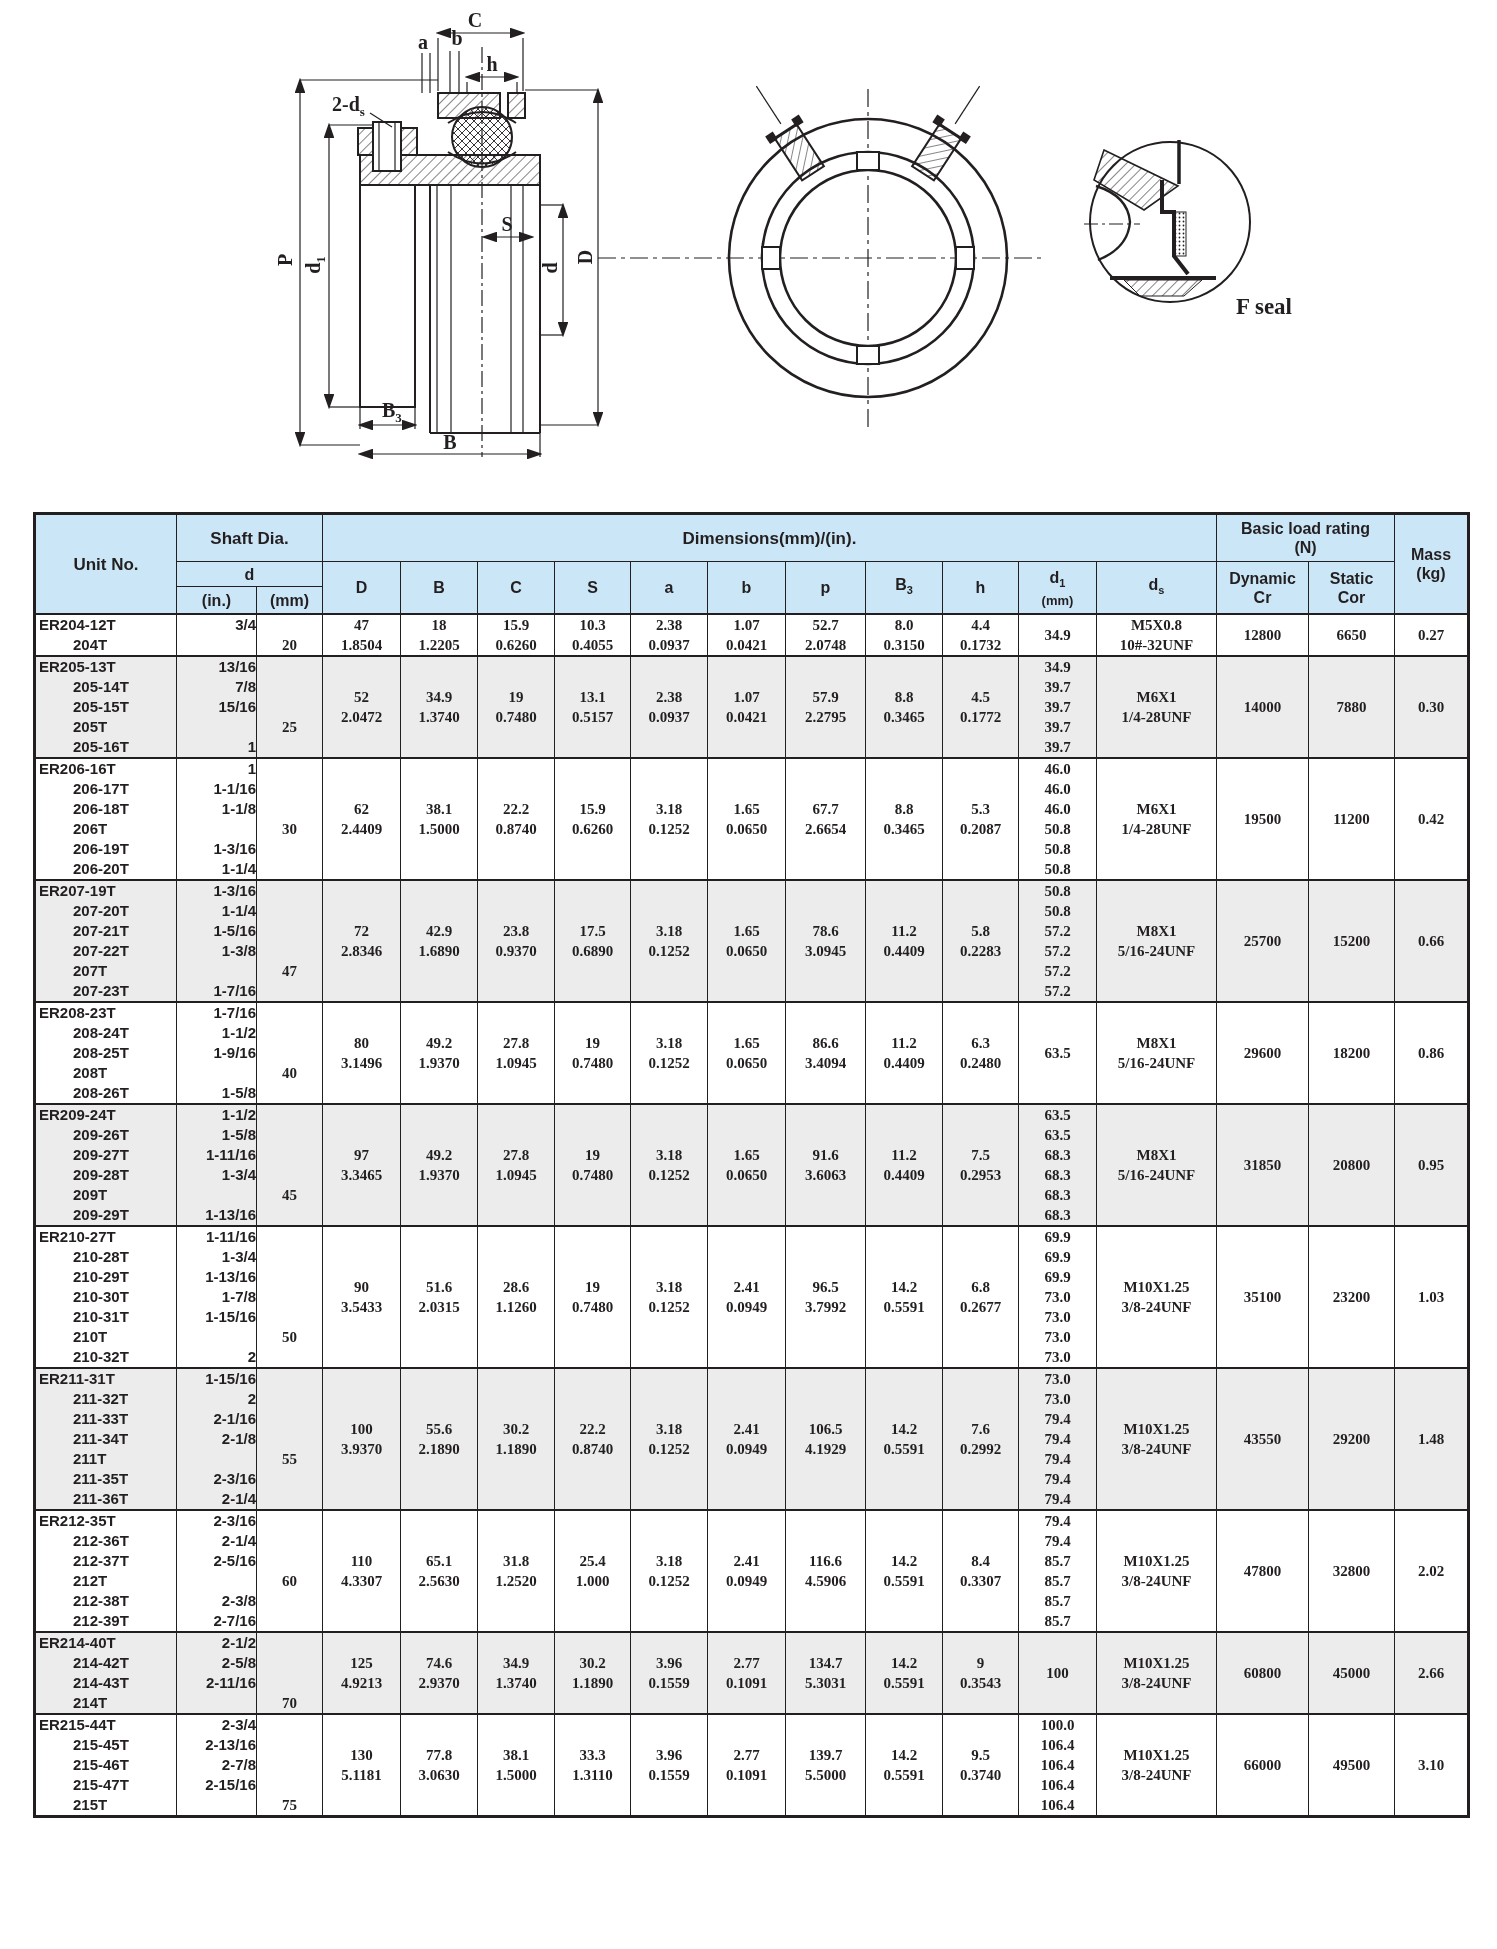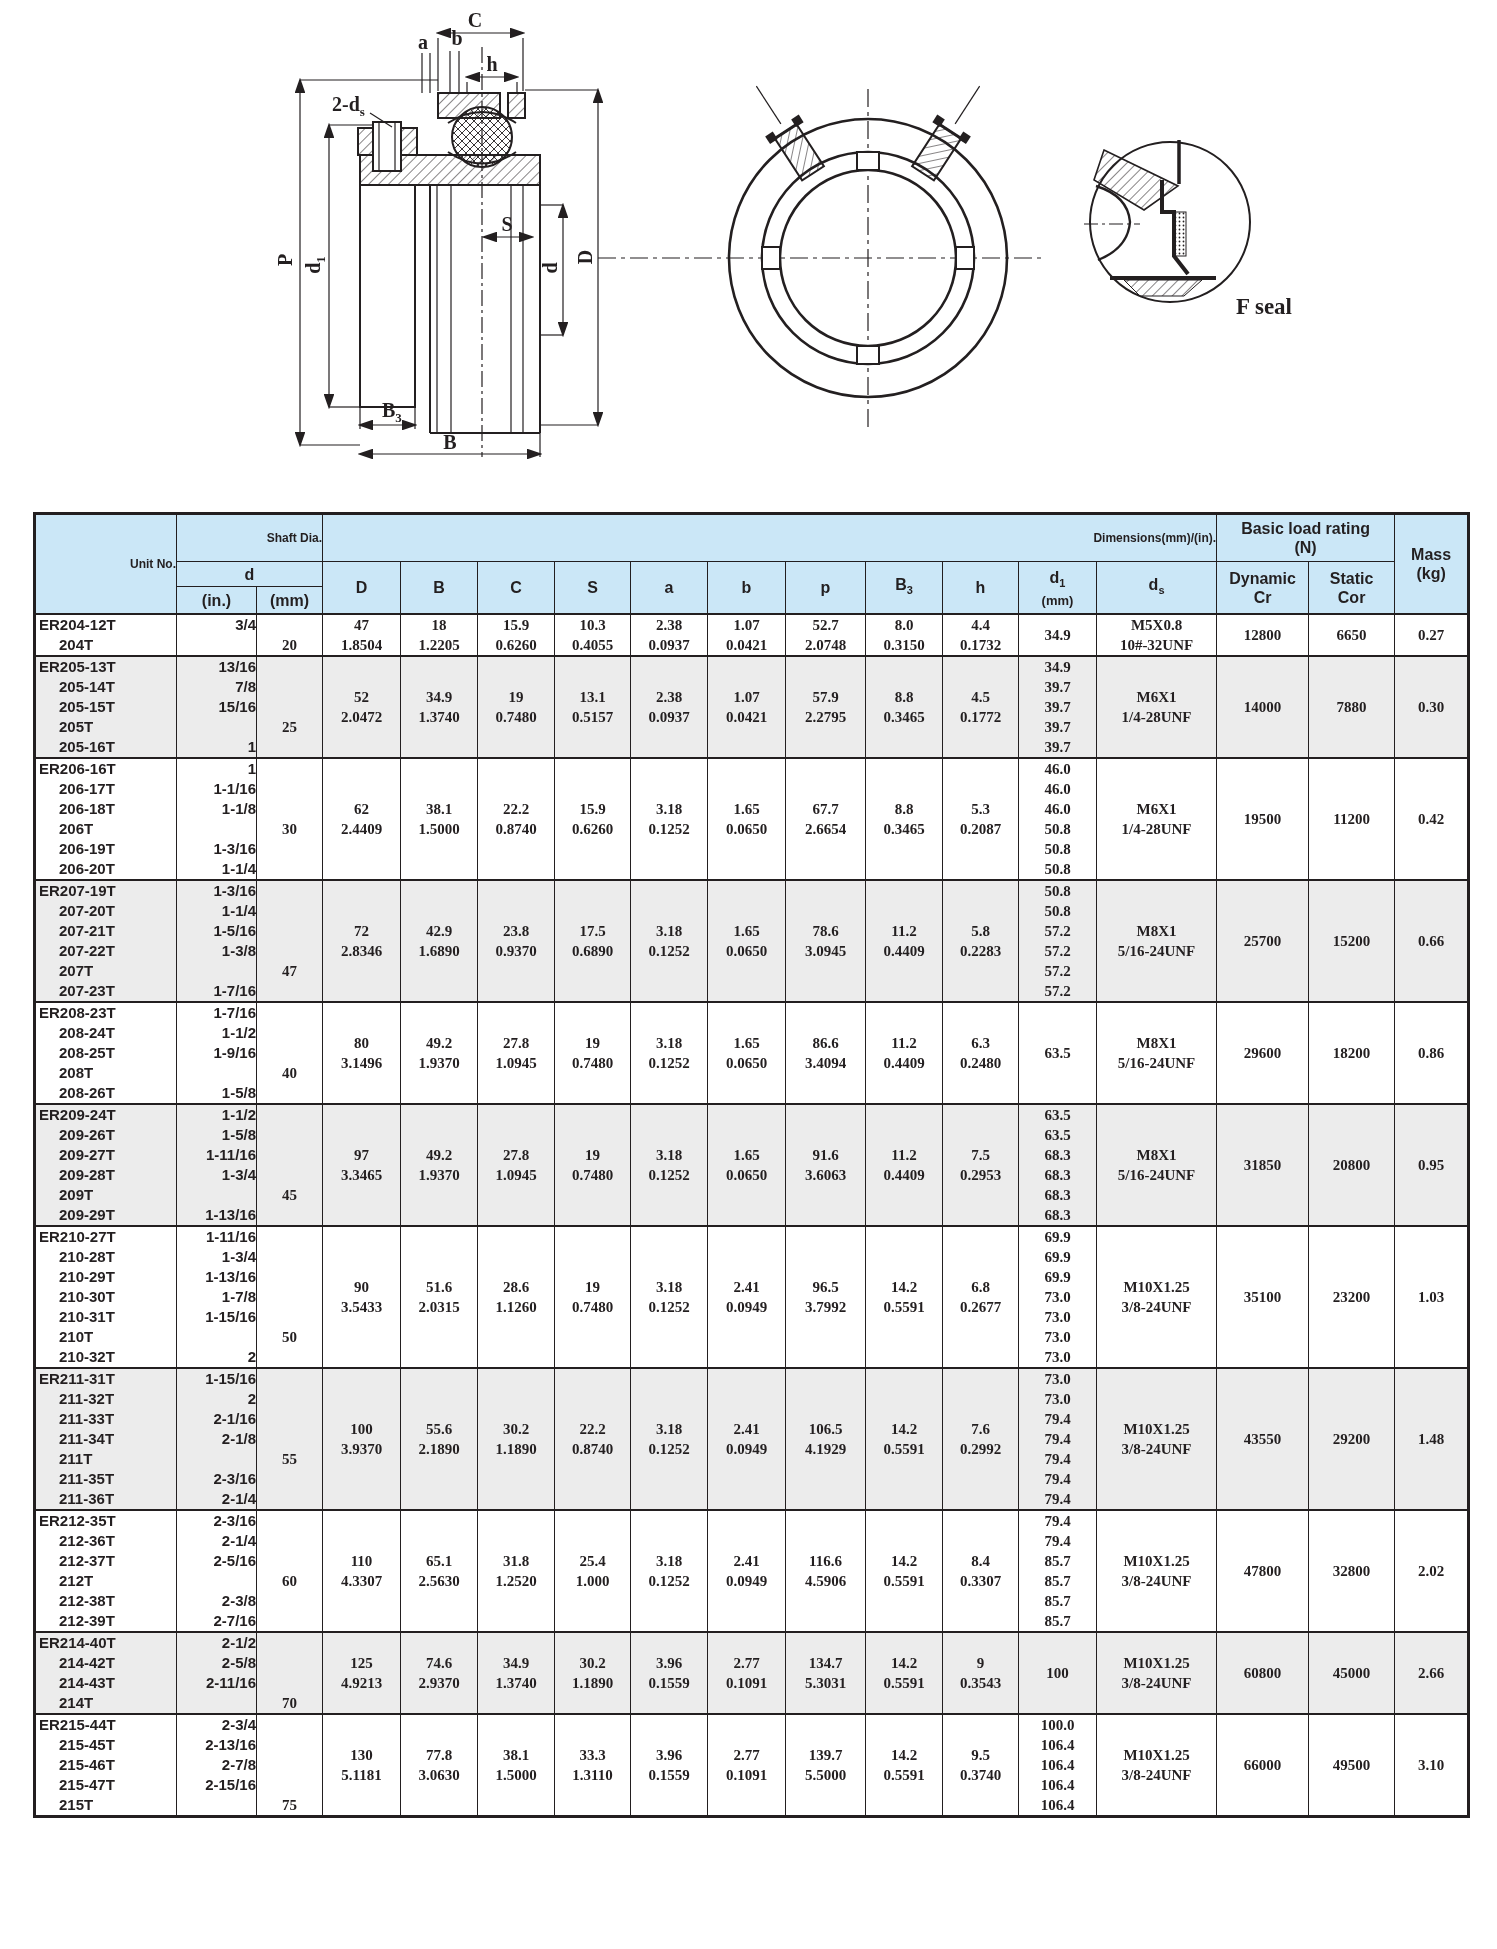--- a/index.html
+++ b/index.html
@@ -12,33 +12,33 @@
          font-family:"Liberation Serif",serif;font-weight:bold;color:#29abe2;}
   .brand .l1{font-size:27px;line-height:30px;}
   .brand .l2{font-size:27px;line-height:32px;}
   .fseal{position:absolute;left:1236px;top:294px;font-family:"Liberation Serif",serif;
          font-size:23px;font-weight:bold;color:#231f20;}
   
   .spec-table{position:absolute;left:33px;top:512px;width:1434px;border-collapse:collapse;
               table-layout:fixed;border:3.5px solid #231f20;}
   .spec-table th,.spec-table td{border:1.5px solid #231f20;padding:0;vertical-align:middle;}
   .spec-table thead th{background:#cbe7f7;font-weight:600;font-size:16px;line-height:19px;}
-  .spec-table thead .big{font-size:12px;text-align:right;}
+  .spec-table thead .big{font-size:17px;}
   .spec-table thead tr:last-child th{border-bottom:2.5px solid #231f20;}
   .hr1 th{height:46px;}
   .hr2 th{height:24px;}
   .hr3 th{height:26px;font-size:15px;}
   .small{font-size:13px;line-height:13px;}
   tbody tr{border-top:2.5px solid #231f20;}
   tbody td{background:#fff;}
   tr.shaded td{background:#ececec;}
   td{padding:4px 0;}
   .ln{height:20px;line-height:20px;font-size:15px;white-space:nowrap;overflow:hidden;}
   .unit-ln{font-weight:bold;text-align:left;padding-left:3px;font-size:15px;}
-  .unit-ln.indent{padding-left:23px;}
+  .unit-ln.indent{padding-left:37px;}
   .inch-ln{font-family:Liberation Sans, sans-serif;font-weight:bold;text-align:right;padding-left:7px;}
   .mm-ln,.d1-ln{font-family:"Liberation Serif",serif;font-weight:bold;text-align:center;}
   .num{font-family:"Liberation Serif",serif;font-weight:bold;font-size:15px;line-height:20px;
        text-align:center;white-space:nowrap;}
   .num-cell{text-align:center;}
   sub{font-size:11px;}
 </style>
 </head>
 <body>
 

